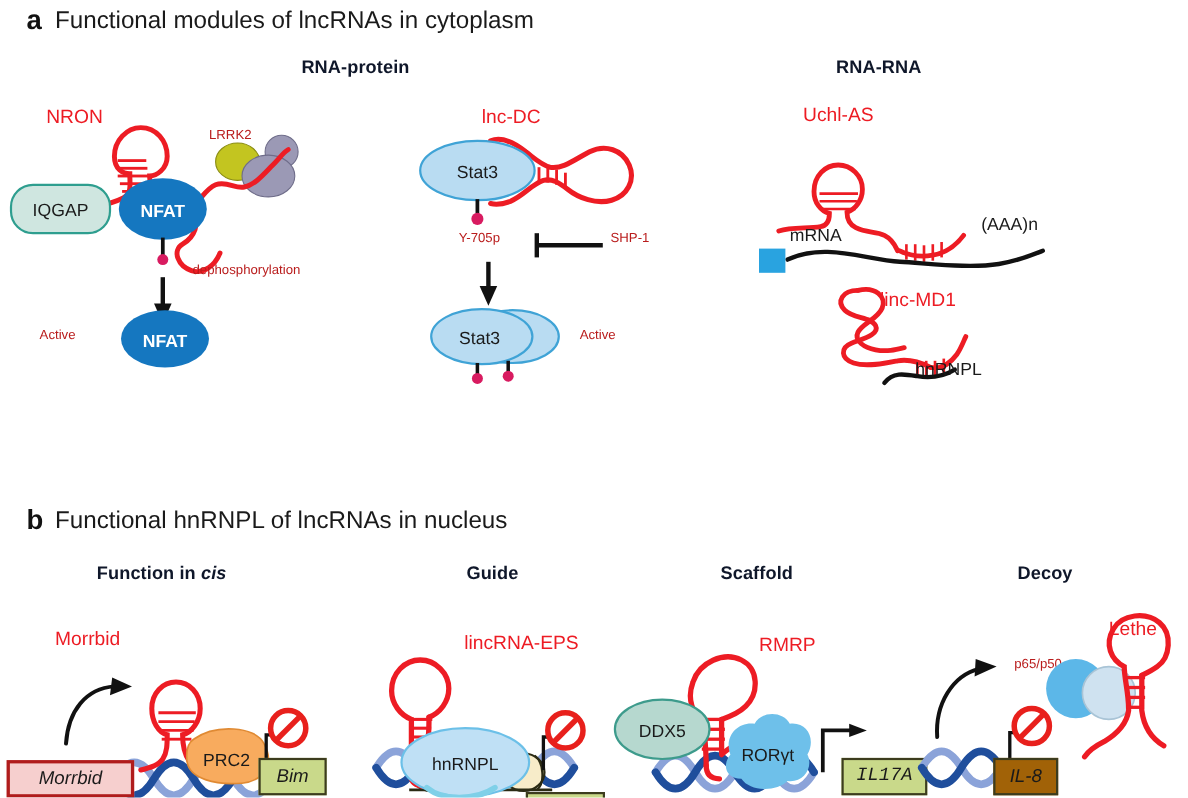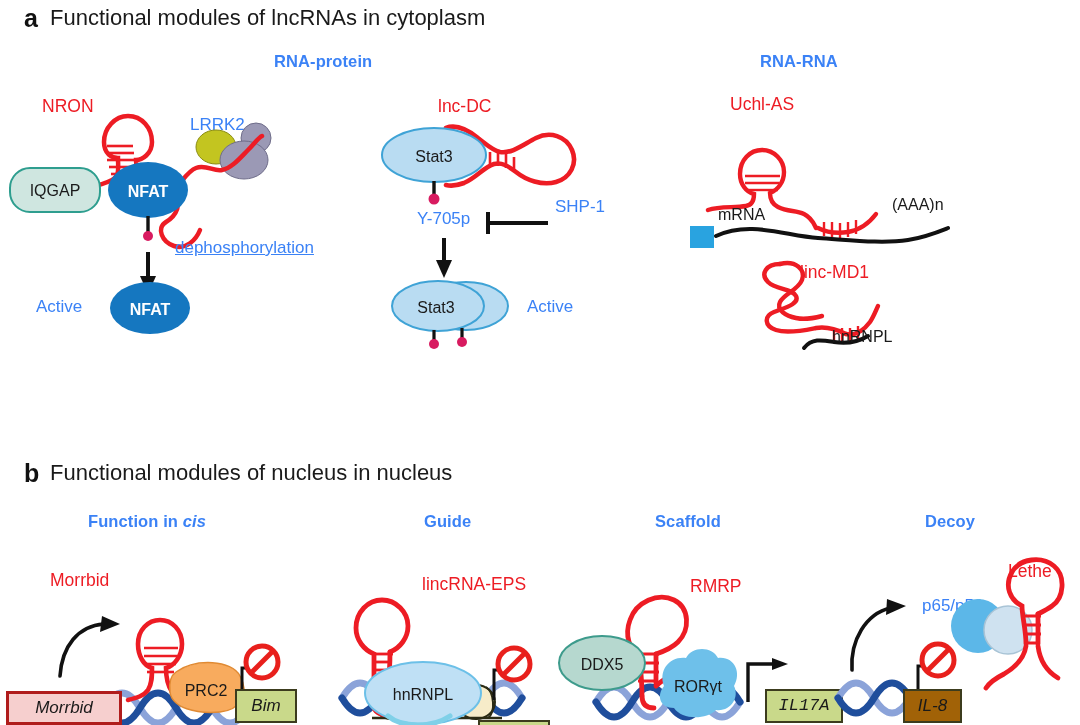--- a/index.html
+++ b/index.html
@@ -9,29 +9,29 @@
     color:#1a1a1a;
   }
   .abs{position:absolute;}
   .panel-letter{
     font-weight:bold;font-size:25px;line-height:1;color:#111;
   }
   .panel-title{
     font-size:22px;line-height:1;color:#1a1a1a;white-space:nowrap;
   }
   .section-title{
-    font-size:16.5px;font-weight:bold;color:#3b82f6;white-space:nowrap;
+    font-size:16.5px;font-weight:bold;color:#0f172a;white-space:nowrap;
     letter-spacing:.1px;
   }
   .section-title i{font-style:italic;}
   .rna-label{
     font-size:17.5px;color:#ed1c24;white-space:nowrap;
   }
   .plain-label{
-    font-size:17px;color:#3b82f6;white-space:nowrap;text-align:right;
+    font-size:12px;color:#b91c1c;white-space:nowrap;text-align:right;
   }
   .small-label{
     font-size:16px;color:#1a1a1a;white-space:nowrap;
   }
   .prot-text{
     font-size:16px;white-space:nowrap;pointer-events:none;
   }
   .white-t{fill:#ffffff;}
   svg{display:block;overflow:visible;}
 </style>
@@ -80,21 +80,21 @@
   <line x1="148" y1="136" x2="148" y2="152" stroke="#111111" stroke-width="3.4"></line>
   <circle cx="148" cy="156" r="5" fill="#d81b60"></circle>
 
   <line x1="148" y1="172" x2="148" y2="204" stroke="#111111" stroke-width="4"></line>
   <path d="M148,214 L140,196 L156,196 Z" fill="#111111"></path>
 
   <ellipse cx="150" cy="228" rx="40" ry="26" fill="#1577c0"></ellipse>
   <text class="prot-text white-t" x="150" y="235" text-anchor="middle" font-family="Liberation Sans, sans-serif" font-size="17" font-weight="600" fill="#ffffff">NFAT</text>
 </svg>
 
-<div class="abs plain-label" style="left:175px;top:238px;text-decoration:underline;">dephosphorylation</div>
+<div class="abs plain-label" style="left:175px;top:238px;">dephosphorylation</div>
 <div class="abs plain-label" style="left:36px;top:297px;">Active</div>
 
 <div class="abs rna-label" style="left:438px;top:96px;">lnc-DC</div>
 
 <svg class="abs" style="left:360px;top:80px;" width="330" height="260" viewBox="0 0 330 260">
 
   <path d="M86,48 C96,44 108,50 118,58 C126,64 132,70 140,72
            C152,74 164,64 176,58 C190,51 206,56 212,70
            C218,84 210,98 196,102 C182,106 166,100 156,92
            C148,86 142,82 134,84 C124,87 116,98 104,103 C96,106 90,106 86,105" fill="none" stroke="#ed1c24" stroke-width="4.6" stroke-linecap="round"></path>
@@ -122,21 +122,21 @@
   <ellipse cx="78" cy="226" rx="46" ry="25" fill="#b9dcf2" stroke="#3fa3d6" stroke-width="2"></ellipse>
   <text class="prot-text" x="76" y="233" text-anchor="middle" font-family="Liberation Sans, sans-serif" font-size="17" fill="#1a1a1a">Stat3</text>
 
   <line x1="74" y1="250" x2="74" y2="260" stroke="#111111" stroke-width="3.2"></line>
   <circle cx="74" cy="264" r="5" fill="#d81b60"></circle>
   <line x1="102" y1="248" x2="102" y2="258" stroke="#111111" stroke-width="3.2"></line>
   <circle cx="102" cy="262" r="5" fill="#d81b60"></circle>
 </svg>
 
 <div class="abs plain-label" style="left:417px;top:209px;">Y-705p</div>
-<div class="abs plain-label" style="left:555px;top:197px;">SHP-1</div>
+<div class="abs plain-label" style="left:555px;top:209px;">SHP-1</div>
 <div class="abs plain-label" style="left:527px;top:297px;">Active</div>
 
 <div class="abs rna-label" style="left:730px;top:94px;">Uchl-AS</div>
 
 <svg class="abs" style="left:690px;top:110px;" width="330" height="130" viewBox="0 0 330 130">
 
   <path d="M18,100 C30,96 44,98 56,96 C62,95 64,90 64,84
            C56,82 50,74 50,64 C50,50 60,40 72,40
            C84,40 94,50 94,62 C94,72 88,80 80,83
            C80,89 82,94 88,97 C98,102 106,100 114,104
@@ -181,21 +181,21 @@
     <line x1="110" y1="78" x2="110" y2="92"></line>
     <line x1="118" y1="76" x2="118" y2="90"></line>
   </g>
 
   <path d="M64,98 C72,88 82,90 94,92 C106,94 118,92 128,86" fill="none" stroke="#111111" stroke-width="4" stroke-linecap="round"></path>
 </svg>
 
 <div class="abs small-label" style="left:832px;top:328px;">hnRNPL</div>
 
 <div class="abs panel-letter" style="left:24px;top:461px;">b</div>
-<div class="abs panel-title" style="left:50px;top:462px;">Functional modules of nucleus in nucleus</div>
+<div class="abs panel-title" style="left:50px;top:462px;">Functional hnRNPL of lncRNAs in nucleus</div>
 
 <div class="abs section-title" style="left:88px;top:512px;">
   <span>Function in </span><i>cis</i>
 </div>
 <div class="abs section-title" style="left:424px;top:512px;">Guide</div>
 <div class="abs section-title" style="left:655px;top:512px;">Scaffold</div>
 <div class="abs section-title" style="left:925px;top:512px;">Decoy</div>
 
 <div class="abs rna-label" style="left:50px;top:570px;">Morrbid</div>
 

